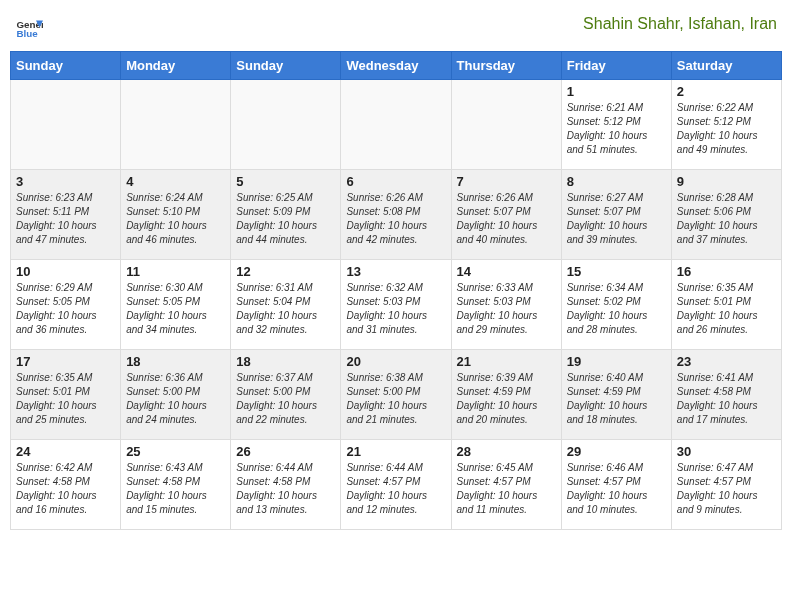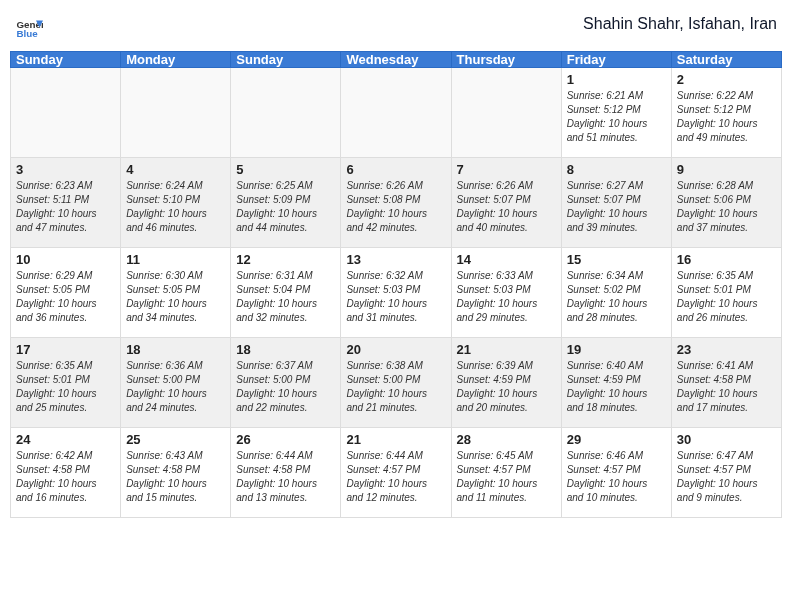--- a/index.html
+++ b/index.html
@@ -29,32 +29,32 @@
     .title-area {
       text-align: right;
     }
     .month-title {
       font-size: 36px;
       font-weight: normal;
       color: #222;
     }
     .subtitle {
       font-size: 16px;
-      color: #0f172a;
+      color: #4d7c0f;
     }
     table {
       width: 100%;
       border-collapse: collapse;
       table-layout: fixed;
     }
     .day-header {
       background-color: #3a7bd5;
       color: #fff;
       text-align: left;
-      padding: 0 5px;
+      padding: 6px 5px;
       font-size: 13px;
       font-weight: bold;
       border: 1px solid #2a6bc5;
     }
     .day-cell {
       vertical-align: top;
       padding: 4px 5px;
       border: 1px solid #ddd;
       font-size: 10.5px;
       color: #333;

